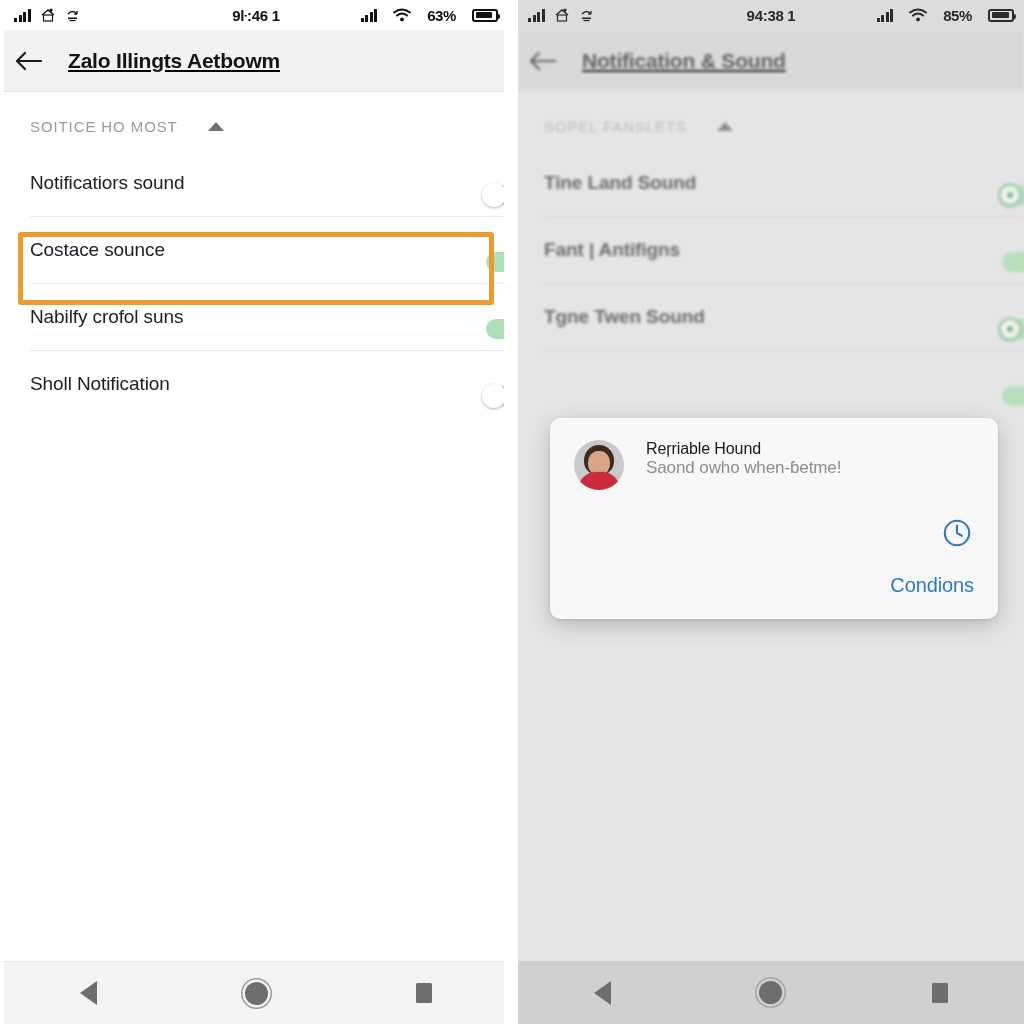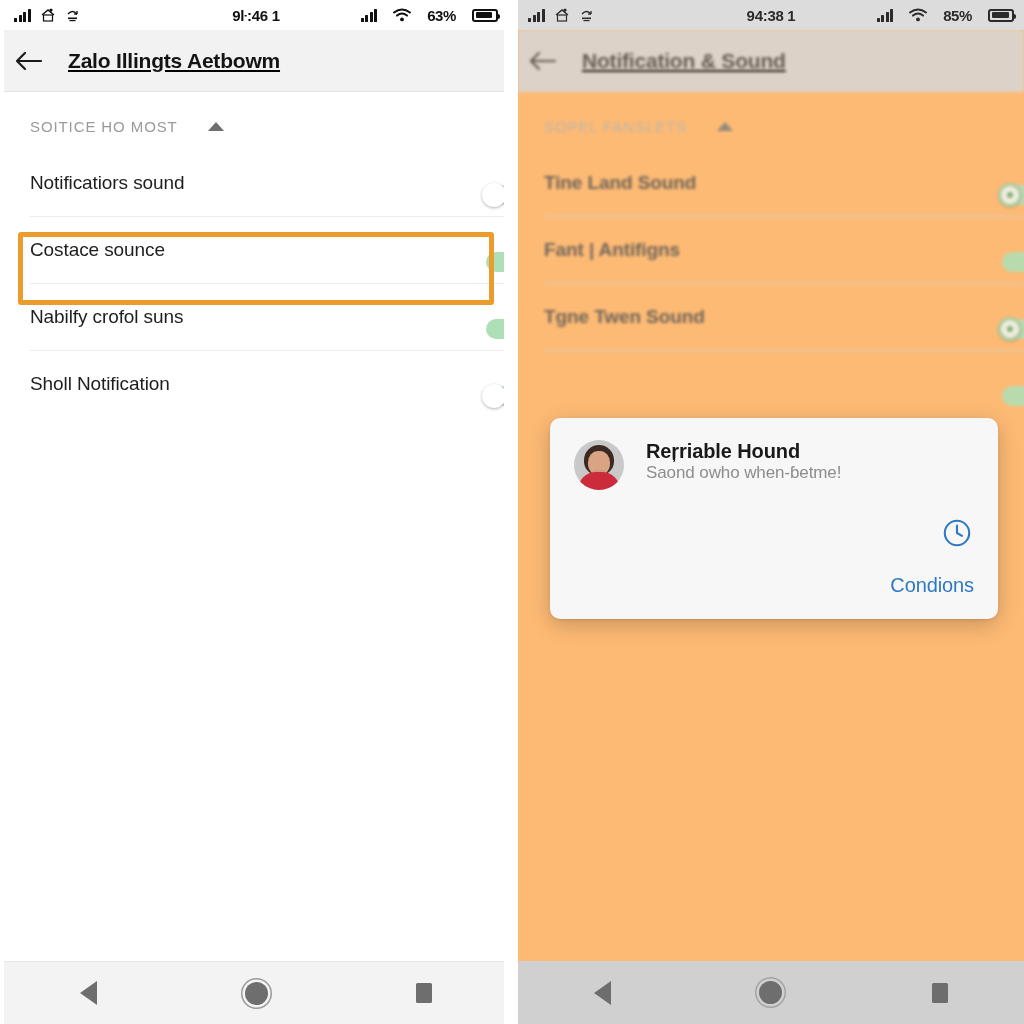--- a/index.html
+++ b/index.html
@@ -27,21 +27,21 @@
     overflow: hidden;
   }
   .panel-left {
     left: 4px;
     width: 504px;
     background: #ffffff;
   }
   .panel-right {
     left: 518px;
     width: 506px;
-    background: #fdba74;
+    background: #e5e5e5;
   }
   .panel-gap {
     position: absolute;
     top: 0;
     left: 504px;
     width: 14px;
     height: 1024px;
     background: #ffffff;
   }
 
@@ -301,22 +301,22 @@
   }
   .avatar .av-neck {
     position: absolute;
     left: 19px; top: 30px;
     width: 12px; height: 10px;
     background: #cf9madding;
     background: #cf9a7d;
   }
   .dlg-texts { padding-top: 2px; }
   .dlg-title {
-    font-size: 20px;
-    font-weight: bold;
+    font-size: 16px;
+    font-weight: normal;
     color: #191919;
     letter-spacing: -0.1px;
   }
   .dlg-sub {
     font-size: 17px;
     color: #8d8d8d;
     letter-spacing: -0.1px;
   }
   .dlg-action {
     display: flex;

